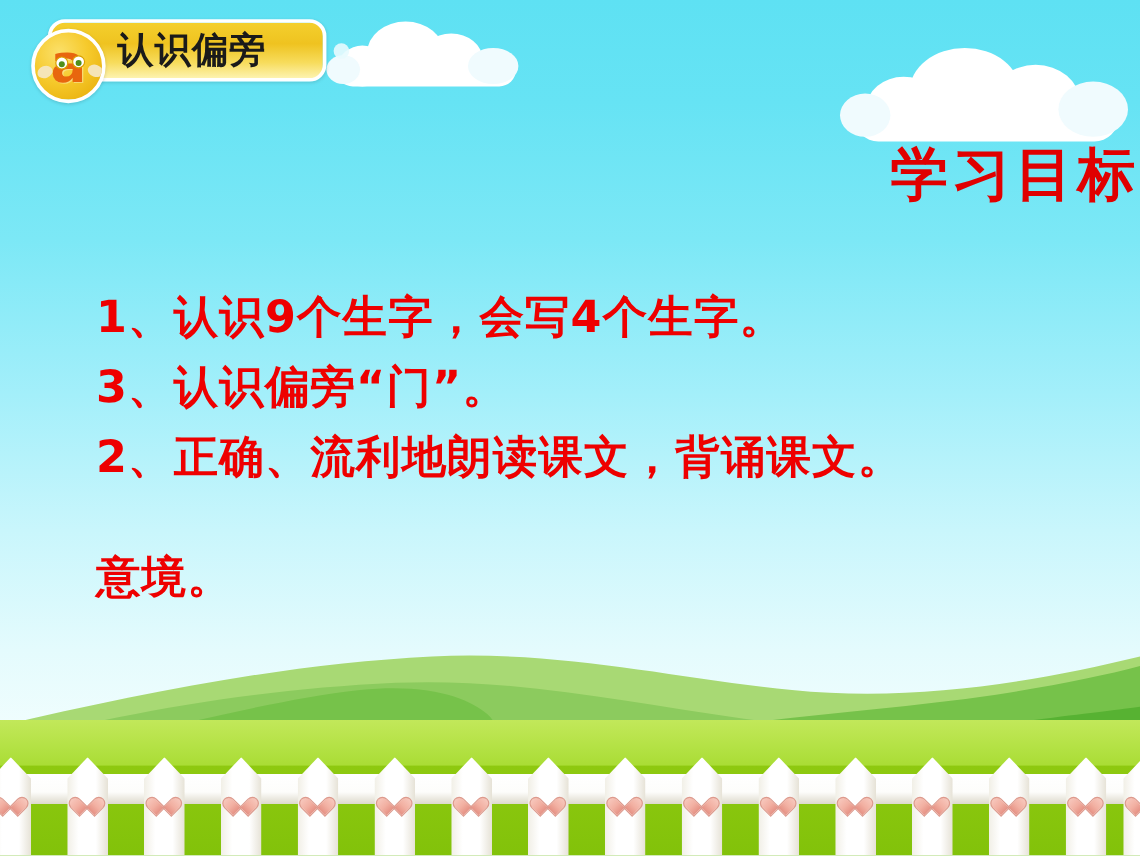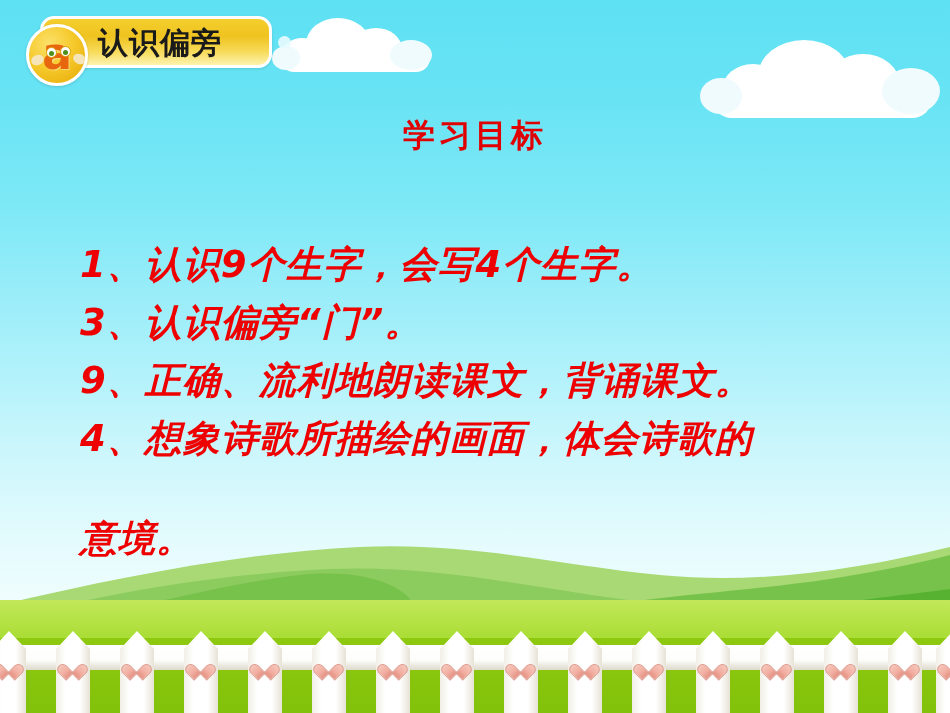--- a/index.html
+++ b/index.html
@@ -138,40 +138,39 @@
     background: #e8fbfe;
     opacity: 0.9;
   }
 
   
   #main-title {
     position: absolute;
     left: 0;
     top: 114px;
     width: 950px;
-    text-align: center;
-    font-size: 32px;
+    text-align: right;
+    font-size: 48px;
     font-weight: bold;
     color: #e00000;
     letter-spacing: 4px;
   }
   #objectives {
     position: absolute;
     left: 80px;
     top: 236px;
     width: 820px;
   }
   #objectives .line {
     font-size: 37px;
     font-weight: bold;
     color: #ee0000;
     line-height: 58px;
     letter-spacing: 1px;
     white-space: nowrap;
-    font-style: italic;
   }
   #objectives .line.cont { white-space: nowrap; margin-top: 42px; }
 
   
   #landscape {
     position: absolute;
     left: 0;
     bottom: 0;
     width: 950px;
     height: 200px;
@@ -272,22 +271,21 @@
     </div>
     <div id="banner-label">认识偏旁</div>
   </div>
   <div id="banner-dot"></div>
 
   <div id="main-title">学习目标</div>
 
   <div id="objectives">
     <div class="line">1、认识9个生字，会写4个生字。</div>
     <div class="line">3、认识偏旁“门”。</div>
-    <div class="line">9、正确、流利地朗读课文，背诵课文。</div>
-    <div class="line">4、想象诗歌所描绘的画面，体会诗歌的</div>
+    <div class="line">2、正确、流利地朗读课文，背诵课文。</div>
     <div class="line cont">意境。</div>
   </div>
 
   <div id="landscape">
     <svg width="950" height="200" viewBox="0 0 950 200" preserveAspectRatio="none" style="position:absolute;left:0;top:0;">
       <path d="M0,92 C120,64 240,40 360,34 C470,29 560,52 660,62 C760,72 860,56 950,34 L950,200 L0,200 Z" fill="#a8d974"></path>
       <path d="M0,108 C90,84 200,62 330,56 C430,52 520,72 620,86 C720,100 840,92 950,62 L950,200 L0,200 Z" fill="#8ccb5e"></path>
       <path d="M0,120 C110,104 210,72 300,62 C360,56 392,70 406,82 C418,92 410,100 392,104 C350,112 330,128 360,140 C380,148 430,130 520,108 C620,84 720,82 830,66 C880,58 920,50 950,42 L950,200 L0,200 Z" fill="#76c24a"></path>
       <path d="M0,132 C100,122 190,114 280,124 C370,134 440,146 540,136 C650,124 760,100 870,86 C910,81 935,78 950,76 L950,200 L0,200 Z" fill="#57b232"></path>
     </svg>

